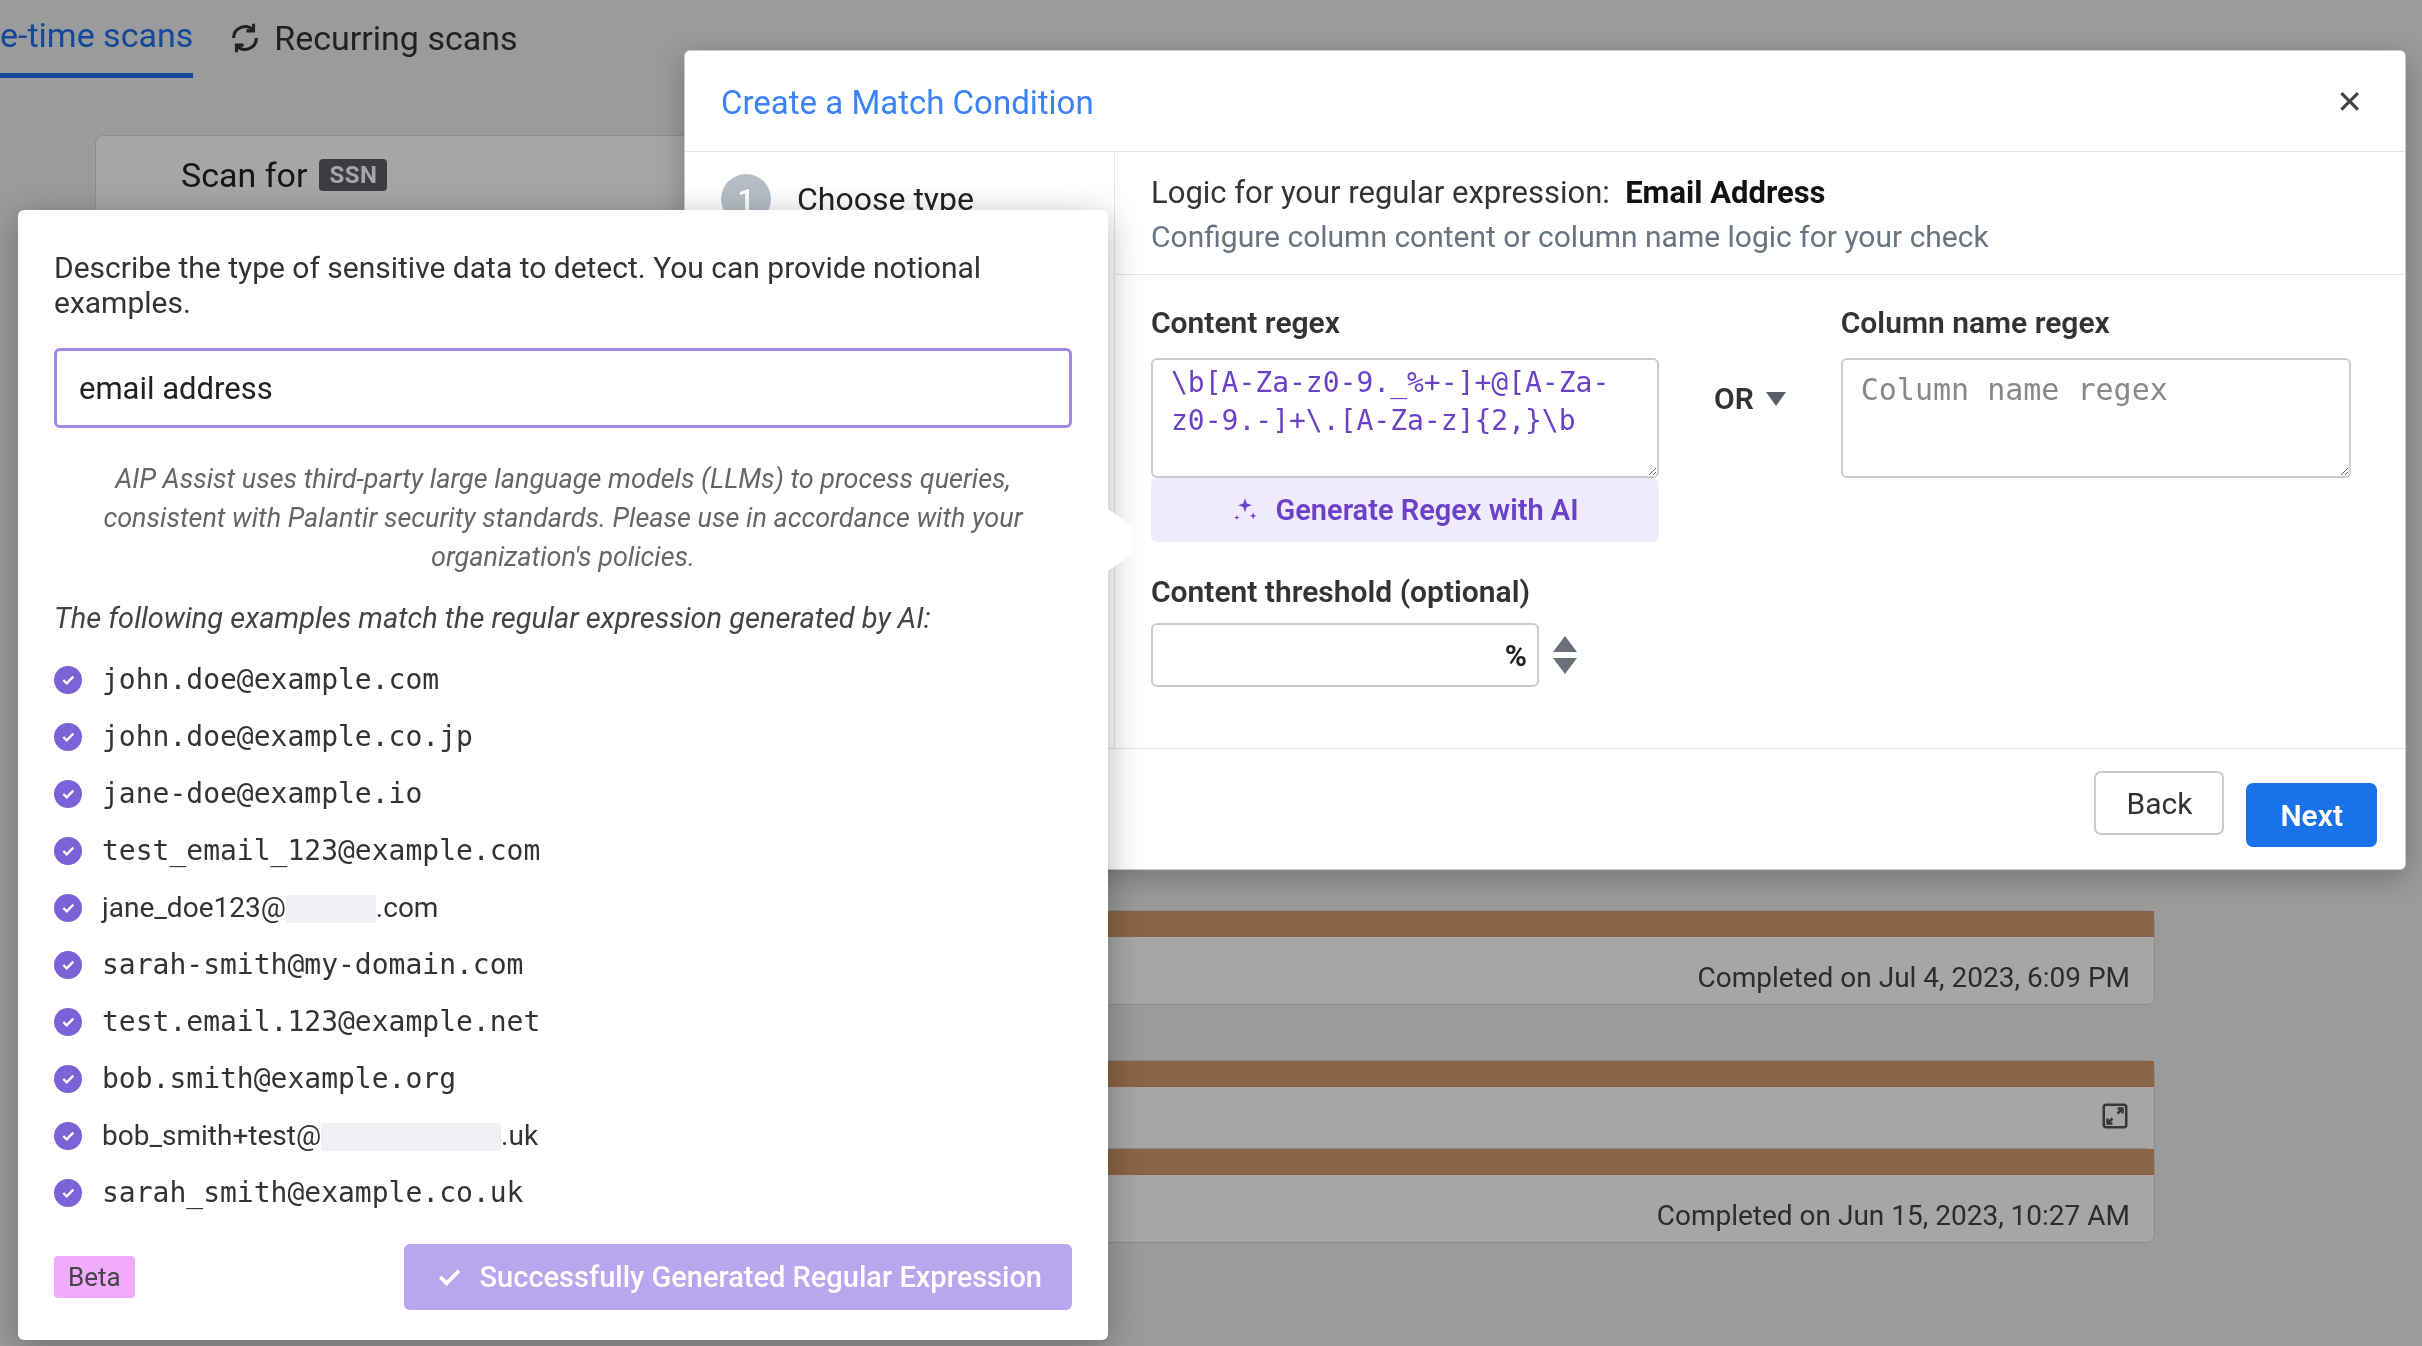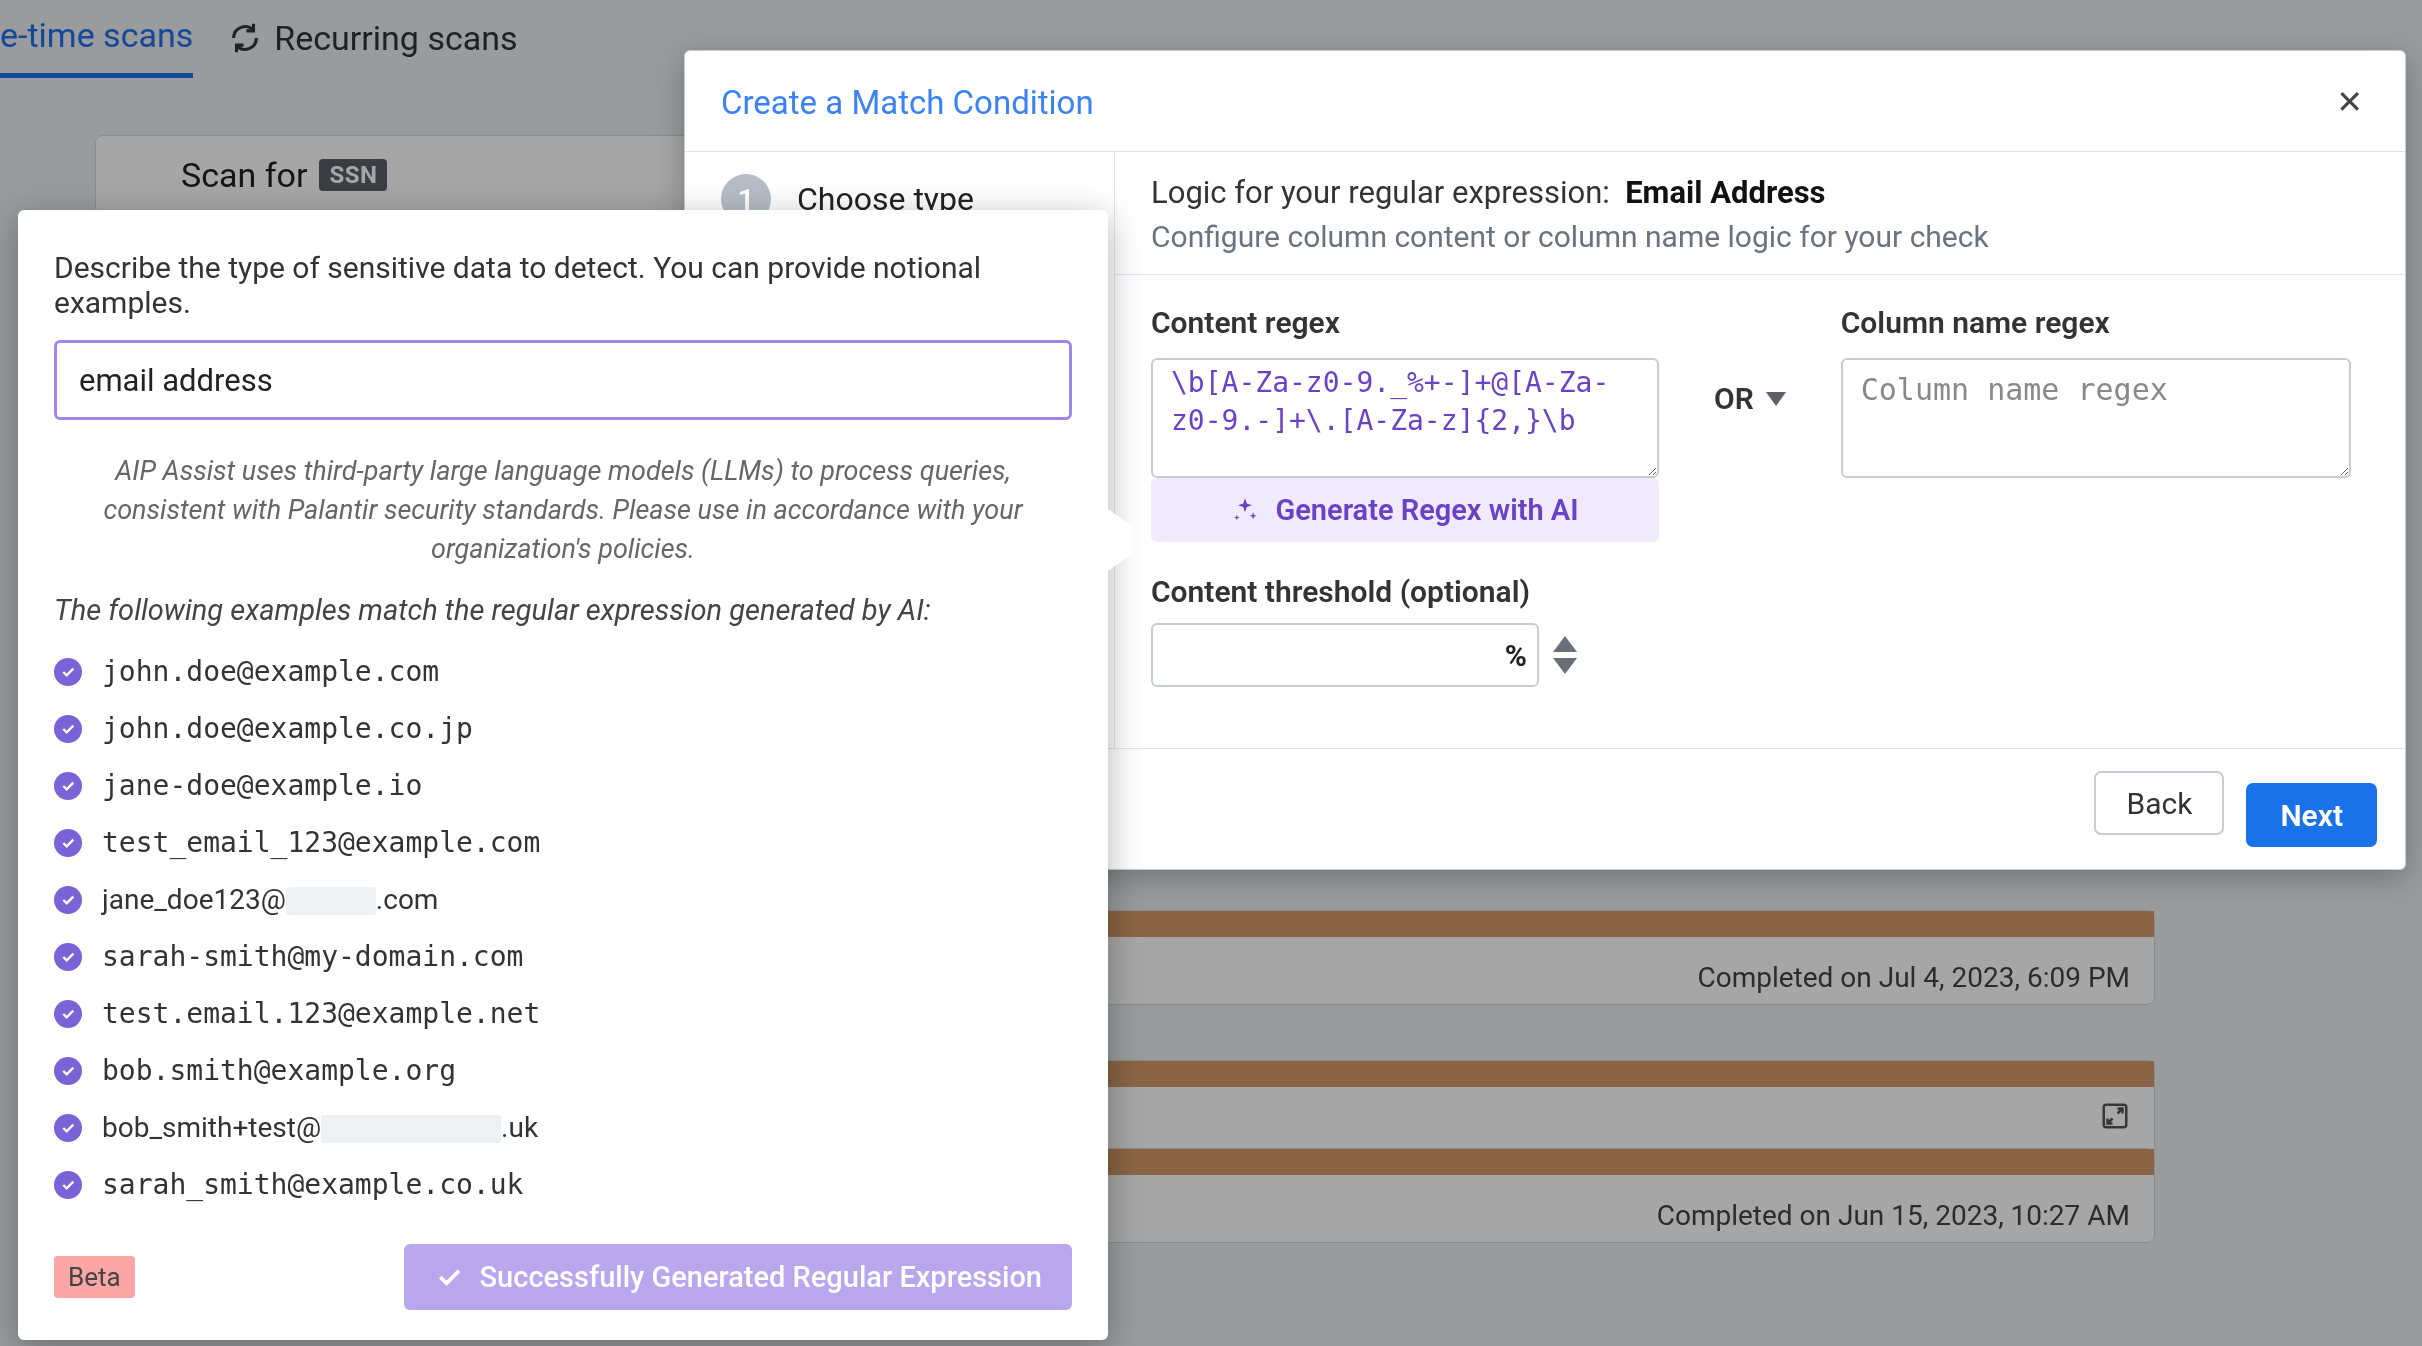--- a/index.html
+++ b/index.html
@@ -70,32 +70,32 @@
 .step-arrow { width: 0; height: 0; border-left: 12px solid transparent; border-right: 12px solid transparent; cursor: pointer; }
 .step-up { border-bottom: 16px solid #6a6f79; }
 .step-down { border-top: 16px solid #6a6f79; }
 
 .modal-footer { border-top: 1px solid #e2e5ea; padding: 22px 28px; display: flex; justify-content: flex-end; gap: 22px; }
 .btn-secondary { height: 64px; padding: 0 30px; border: 2px solid #c8ccd2; background: #fff; border-radius: 7px; font-size: 30px; color: #333; cursor: pointer; }
 .btn-primary { height: 64px; padding: 0 34px; border: none; background: #1a72e8; color: #fff; border-radius: 7px; font-size: 30px; font-weight: 600; cursor: pointer; margin-top: 12px; }
 
 
 .popover { position: absolute; left: 18px; top: 210px; width: 1090px; height: 1130px; background: #fff; border-radius: 6px; box-shadow: 0 8px 35px rgba(0,0,0,0.3); padding: 40px 36px 30px 36px; display: flex; flex-direction: column; }
-.pop-desc { font-size: 30px; color: #333; margin-bottom: 20px; }
+.pop-desc { font-size: 30px; color: #333; margin-bottom: 28px; }
 .pop-input { width: 100%; height: 80px; border: 3px solid #9e87e6; border-radius: 6px; padding: 0 22px; font-size: 31px; color: #222; outline: none; }
 .pop-disclaimer { font-size: 27px; color: #666; font-style: italic; text-align: center; margin-top: 32px; line-height: 1.45; padding: 0 10px; }
 .pop-subhead { font-size: 29px; color: #444; font-style: italic; margin-top: 24px; }
 .pop-list { margin-top: 28px; display: flex; flex-direction: column; gap: 24px; }
 .pop-item { display: flex; align-items: center; gap: 20px; }
 .check-circle { width: 28px; height: 28px; border-radius: 50%; background: #7a63d6; display: flex; align-items: center; justify-content: center; flex-shrink: 0; }
 .check-circle svg { width: 16px; height: 16px; }
 .pop-email { font-family: Menlo, Consolas, monospace; font-size: 28px; color: #333; }
 
 .pop-footer { margin-top: auto; display: flex; align-items: center; justify-content: space-between; }
-.beta-badge { background: #fca5a5; color: #444; font-size: 26px; padding: 6px 14px; border-radius: 4px; }
+.beta-badge { background: #f0abfc; color: #444; font-size: 26px; padding: 6px 14px; border-radius: 4px; }
 .success-pill { background: #b9a7ed; color: #fff; font-size: 29px; padding: 16px 30px; border-radius: 6px; display: flex; align-items: center; gap: 16px; font-weight: 500; }
 .success-pill svg { width: 30px; height: 30px; }
 
 .redact { display: inline-block; height: 28px; background: #eef0f3; border-radius: 3px; vertical-align: middle; }
 
 
 .notch { position: absolute; left: 1103px; top: 506px; width: 30px; height: 68px; }
 </style>
 </head>
 <body>

